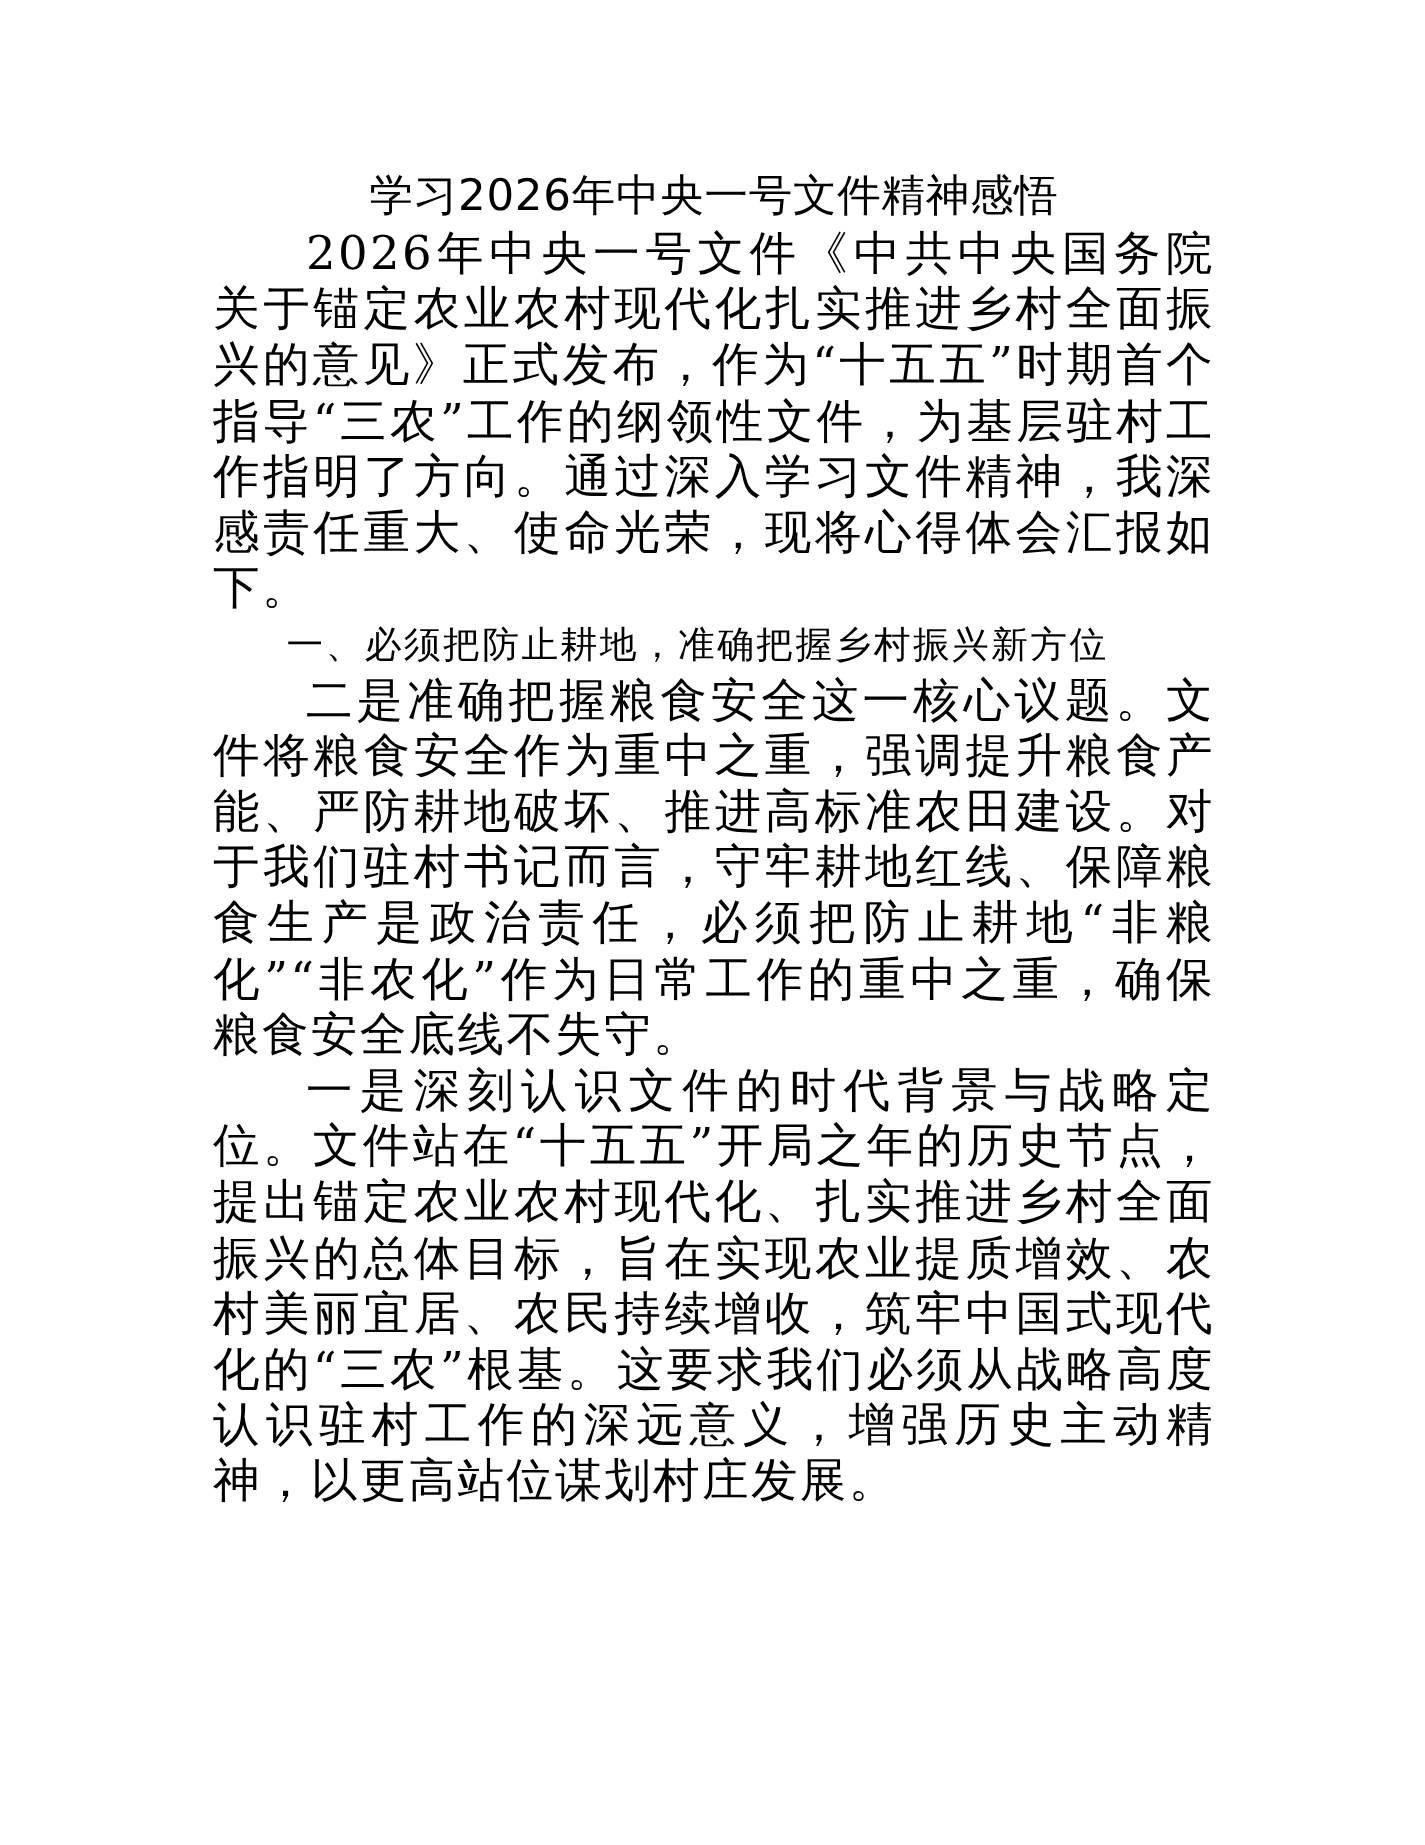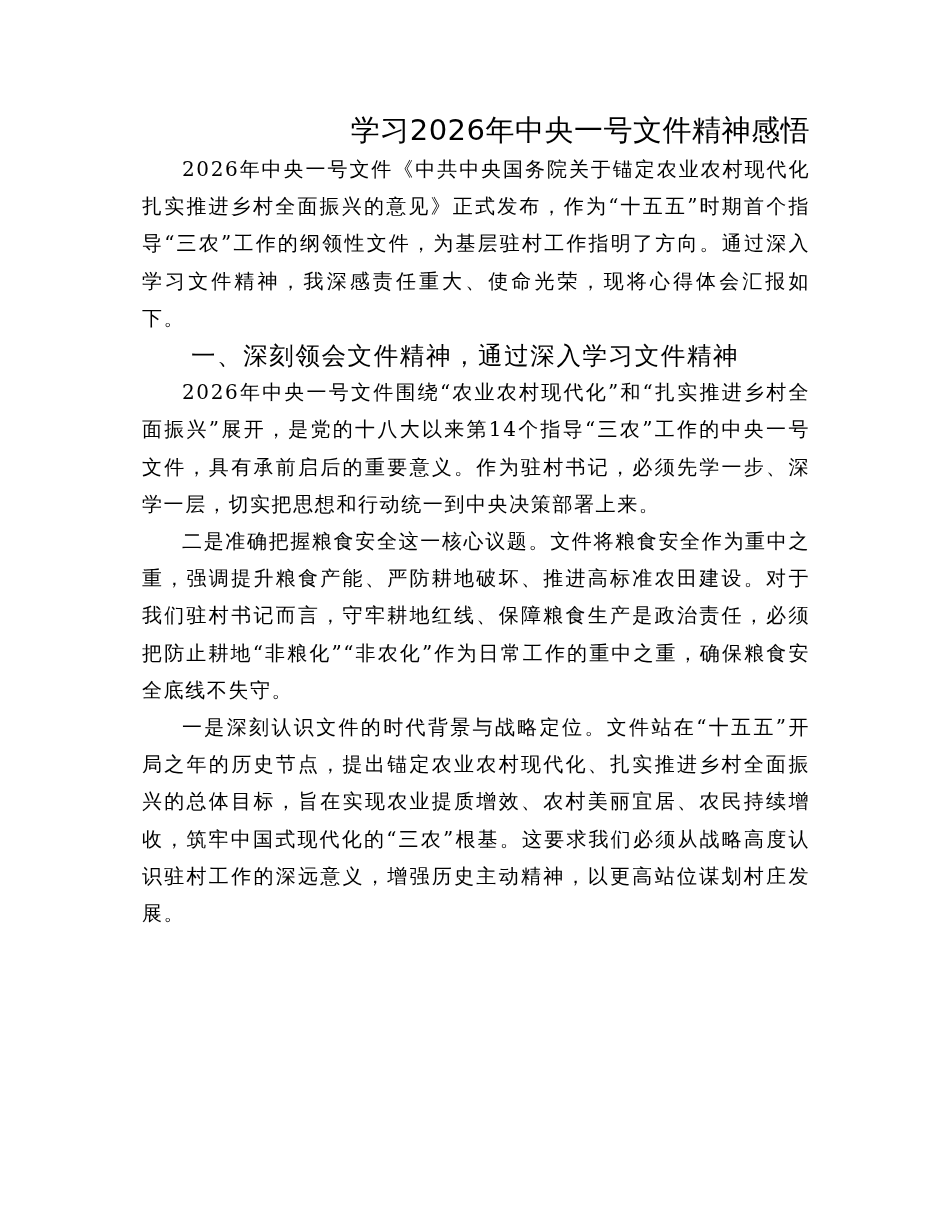--- a/index.html
+++ b/index.html
@@ -14,31 +14,31 @@
       overflow: hidden;
       color: #000000;
     }
     .page {
       position: absolute;
       left: 142px;
       top: 110px;
       width: 668px;
     }
     .title {
-      text-align: right;
+      text-align: center;
       font-family: "DejaVu Sans", "Liberation Sans", sans-serif;
       font-size: 29px;
       font-weight: normal;
       line-height: 40px;
       margin: 0 0 1px 0;
       letter-spacing: 0.5px;
     }
     .para {
       font-family: "DejaVu Serif", "Liberation Serif", serif;
-      font-size: 20px;
+      font-size: 31px;
       line-height: 37.2px;
       margin: 0;
       text-align: justify;
       text-align-last: left;
       text-indent: 2em;
       letter-spacing: 1.6px;
     }
     .heading {
       font-family: "DejaVu Serif", "Liberation Serif", serif;
       font-size: 24.5px;
@@ -47,17 +47,16 @@
       text-indent: 2em;
       letter-spacing: 1.6px;
     }
   </style>
 </head>
 <body>
 
 <div class="page">
   <h1 class="title">学习2026年中央一号文件精神感悟</h1>
   <p class="para">2026年中央一号文件《中共中央国务院关于锚定农业农村现代化扎实推进乡村全面振兴的意见》正式发布，作为“十五五”时期首个指导“三农”工作的纲领性文件，为基层驻村工作指明了方向。通过深入学习文件精神，我深感责任重大、使命光荣，现将心得体会汇报如下。</p>
-  <p class="heading">一、深刻领会文件精神，通过深入学习文件精神</p>
-  <p class="para">2026年中央一号文件围绕“农业农村现代化”和“扎实推进乡村全面振兴”展开，是党的十八大以来第14个指导“三农”工作的中央一号文件，具有承前启后的重要意义。作为驻村书记，必须先学一步、深学一层，切实把思想和行动统一到中央决策部署上来。</p>
+  <p class="heading">一、必须把防止耕地，准确把握乡村振兴新方位</p>
   <p class="para">二是准确把握粮食安全这一核心议题。文件将粮食安全作为重中之重，强调提升粮食产能、严防耕地破坏、推进高标准农田建设。对于我们驻村书记而言，守牢耕地红线、保障粮食生产是政治责任，必须把防止耕地“非粮化”“非农化”作为日常工作的重中之重，确保粮食安全底线不失守。</p>
   <p class="para">一是深刻认识文件的时代背景与战略定位。文件站在“十五五”开局之年的历史节点，提出锚定农业农村现代化、扎实推进乡村全面振兴的总体目标，旨在实现农业提质增效、农村美丽宜居、农民持续增收，筑牢中国式现代化的“三农”根基。这要求我们必须从战略高度认识驻村工作的深远意义，增强历史主动精神，以更高站位谋划村庄发展。</p>
 </div>
 
 </body></html>

